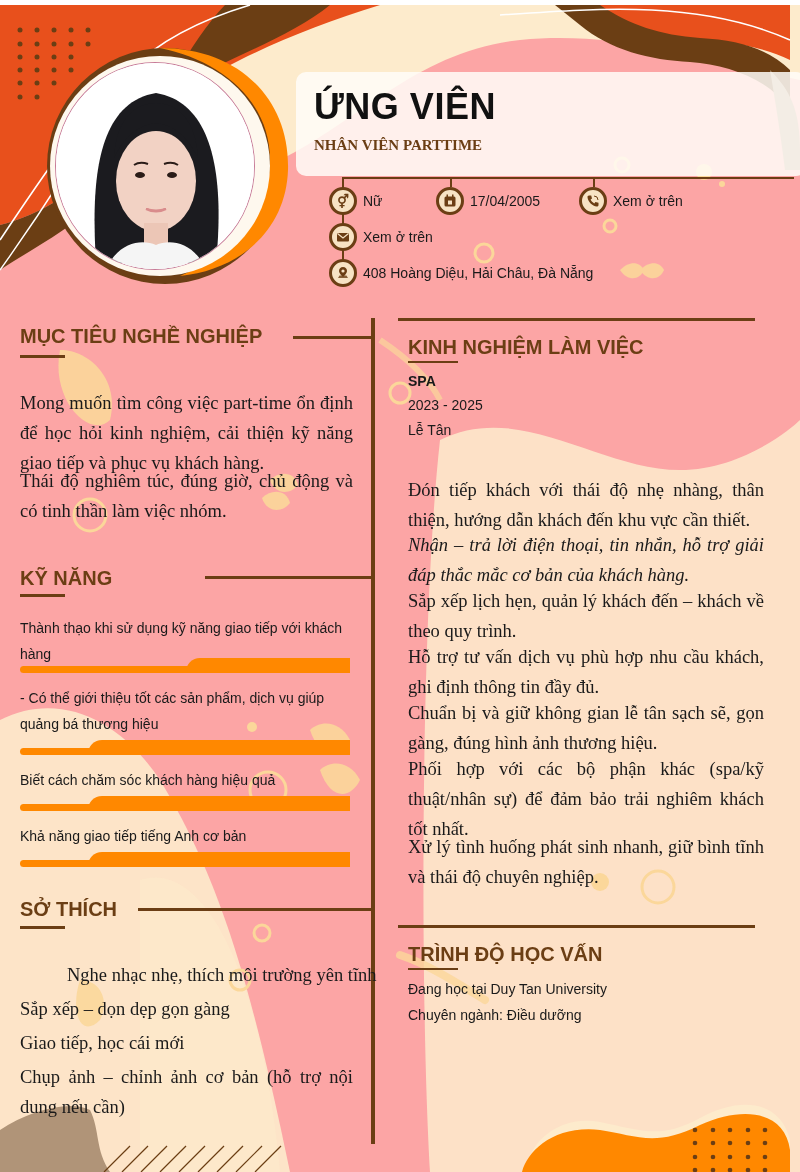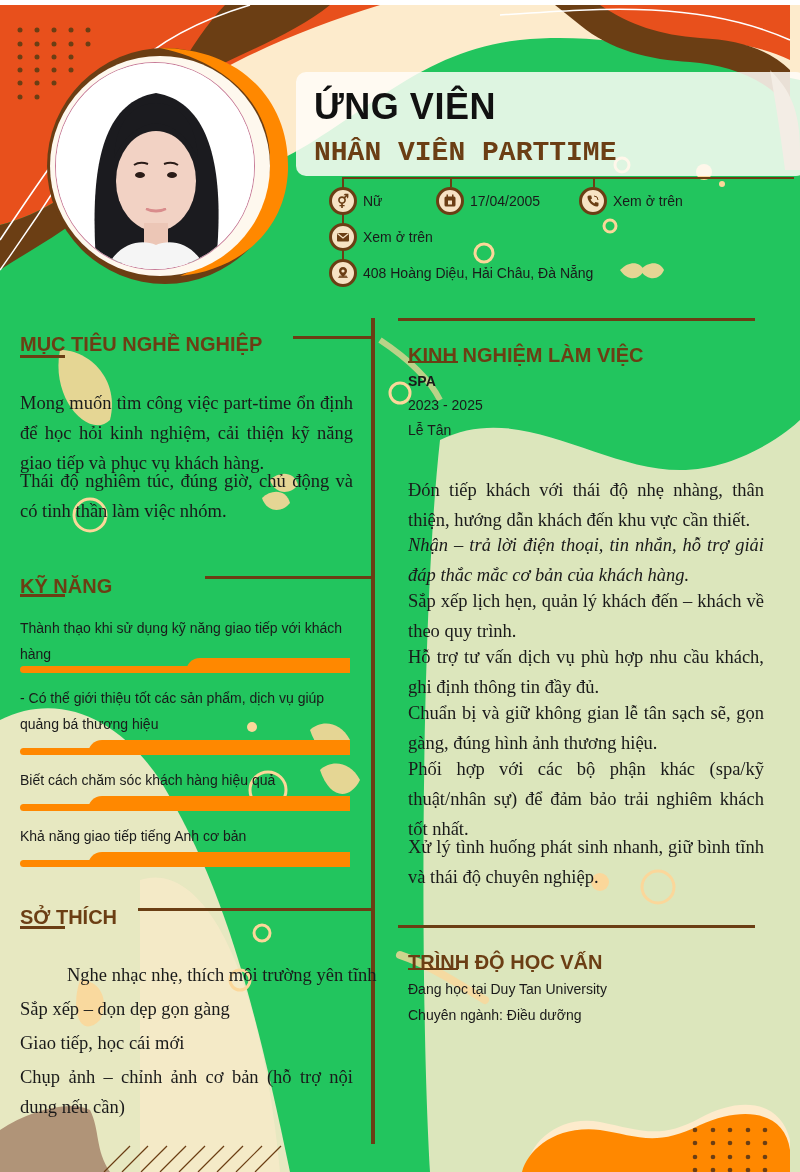--- a/index.html
+++ b/index.html
@@ -1,31 +1,31 @@
 <!DOCTYPE html>
 <html><head>
   <meta charset="utf-8">
   <style>
     * { box-sizing: border-box; margin: 0; padding: 0; }
     html, body { width: 800px; height: 1172px; background: #ffffff; overflow: hidden; }
     body { position: relative; font-family: "Liberation Sans", sans-serif; }
-    .page { position: absolute; left: 0; top: 0; width: 800px; height: 1172px; background: #22c55e; overflow: hidden; }
+    .page { position: absolute; left: 0; top: 0; width: 800px; height: 1172px; background: #fca5a5; overflow: hidden; }
     .bg-svg { position: absolute; left: 0; top: 0; width: 800px; height: 1172px; }
 
     .name-card { position: absolute; left: 296px; top: 72px; width: 510px; height: 104px; background: rgba(255,253,248,0.85); border-radius: 10px; }
     .name { position: absolute; left: 314px; top: 86px; font-family: "Liberation Sans", sans-serif; font-weight: 700; font-size: 36px; color: #111; letter-spacing: 0.5px; }
-    .role { position: absolute; left: 314px; top: 137px; font-family: Liberation Mono, monospace; font-weight: 700; font-size: 28px; color: #6b3e14; }
+    .role { position: absolute; left: 314px; top: 137px; font-family: Liberation Serif, serif; font-weight: 700; font-size: 15px; color: #6b3e14; }
 
     .photo-wrap { position: absolute; left: 55px; top: 62px; width: 200px; height: 208px; border-radius: 50%; background: #ffffff; border: 1.5px solid #c77b98; overflow: hidden; }
 
     .contact-item { position: absolute; display: flex; align-items: center; gap: 6px; font-size: 14px; color: #1a1a1a; font-family: "Liberation Sans", sans-serif; }
     .cicon { width: 28px; height: 28px; border-radius: 50%; border: 3px solid #6b3e14; background: #f7e3c4; display: flex; align-items: center; justify-content: center; color: #6b3e14; font-size: 13px; font-weight: 700; }
     .cicon svg { width: 14px; height: 14px; }
 
-    .sec-title { position: absolute; font-family: "Liberation Sans", sans-serif; font-weight: 700; font-size: 20px; color: #6b3e14; margin-top: 8px; }
+    .sec-title { position: absolute; font-family: "Liberation Sans", sans-serif; font-weight: 700; font-size: 20px; color: #6b3e14; }
     .sec-underline { position: absolute; height: 3px; width: 45px; background: #6b3e14; }
     .hline { position: absolute; height: 3px; background: #6b3e14; }
     .vline { position: absolute; width: 4px; background: #6b3e14; }
 
     .serif-p { position: absolute; font-family: "Liberation Serif", serif; font-size: 18.5px; line-height: 30px; color: #1a1a1a; text-align: justify; }
 
     .skill-label { position: absolute; left: 20px; width: 330px; font-family: "Liberation Sans", sans-serif; font-size: 14px; line-height: 26px; color: #1a1a1a; }
     .skill-bar { position: absolute; left: 20px; width: 330px; height: 15px; }
     .skill-bar .base { position: absolute; left: 0; bottom: 0; width: 100%; height: 7px; background: #ff8800; border-radius: 4px 0 0 4px; }
     .skill-bar .fill { position: absolute; right: 0; top: 0; height: 15px; background: #ff8800; border-radius: 14px 0 0 0; }

